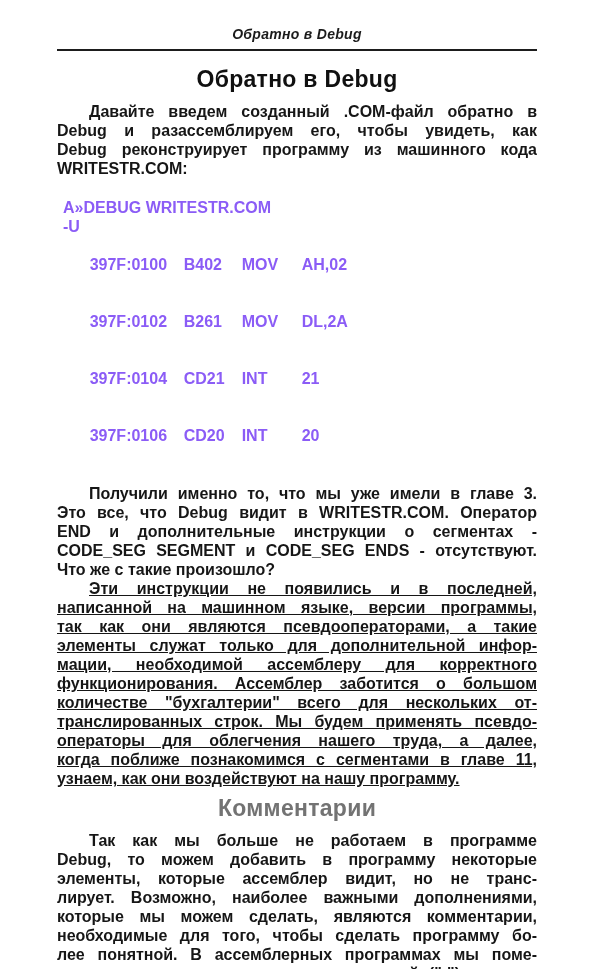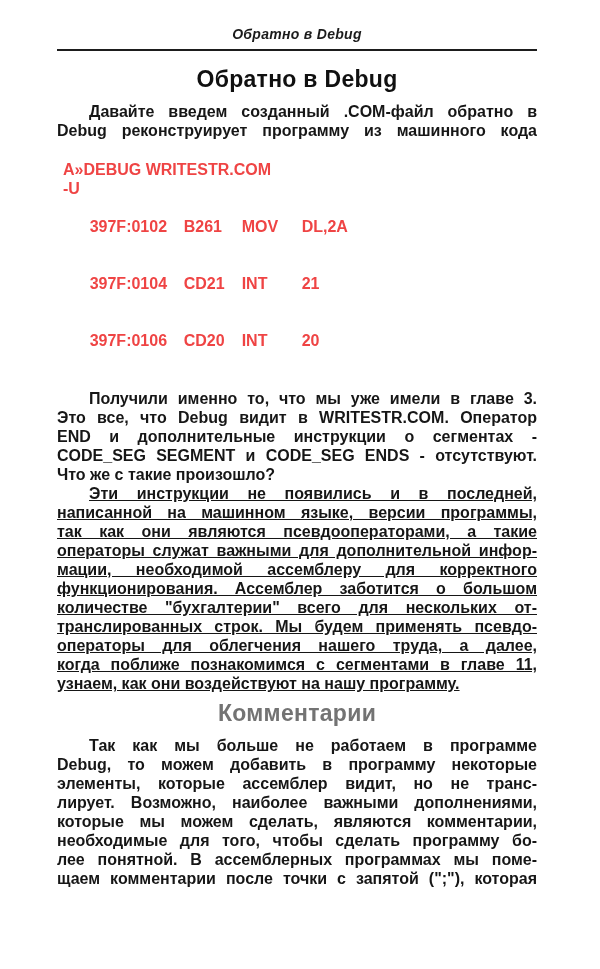--- a/index.html
+++ b/index.html
@@ -68,48 +68,53 @@
     text-align-last: left;
     white-space: normal;
   }
   .tline-first { text-indent: 32px; }
   .listing {
     margin-top: 20px;
     padding-left: 6px;
     font-size: 16px;
     font-weight: 600;
     line-height: 19px;
-    color: #ef4444;
+    color: #8b5cf6;
   }
   .listing-row { white-space: pre; }
   .col-addr  { display: inline-block; width: 94px;  }
   .col-bytes { display: inline-block; width: 58px;  }
   .col-mnem  { display: inline-block; width: 60px;  }
   .col-oper  { display: inline-block; }
   .para-gap { margin-top: 20px; }
 </style>
 </head>
 <body>
 
 <div class="page">
 
   <div class="running-head">Обратно в Debug</div>
   <div class="head-rule"></div>
 
   <div class="chapter-title">Обратно в Debug</div>
 
   <div class="para">
       <div class="tline tline-first">Давайте введем созданный .COM-файл обратно в</div>
+      <div class="tline">Debug и разассемблируем его, чтобы увидеть, как</div>
       <div class="tline">Debug реконструирует программу из машинного кода</div>
+      <div class="tline tline-last">WRITESTR.COM:</div>
     </div>
 
   <div class="listing">
     <div class="listing-row">A»DEBUG WRITESTR.COM</div>
     <div class="listing-row">-U</div>
 
+    <div class="listing-row">
+      <span class="col-addr">397F:0100</span><span class="col-bytes">B402</span><span class="col-mnem">MOV</span><span class="col-oper">AH,02</span>
+    </div>
     <div class="listing-row">
       <span class="col-addr">397F:0102</span><span class="col-bytes">B261</span><span class="col-mnem">MOV</span><span class="col-oper">DL,2A</span>
     </div>
     <div class="listing-row">
       <span class="col-addr">397F:0104</span><span class="col-bytes">CD21</span><span class="col-mnem">INT</span><span class="col-oper">21</span>
     </div>
     <div class="listing-row">
       <span class="col-addr">397F:0106</span><span class="col-bytes">CD20</span><span class="col-mnem">INT</span><span class="col-oper">20</span>
     </div>
   </div>
@@ -119,21 +124,21 @@
       <div class="tline">Это все, что Debug видит в WRITESTR.COM. Оператор</div>
       <div class="tline">END и дополнительные инструкции о сегментах -</div>
       <div class="tline">CODE_SEG SEGMENT и CODE_SEG ENDS - отсутствуют.</div>
       <div class="tline tline-last">Что же с такие произошло?</div>
     </div>
 
   <div class="para flush">
       <div class="tline tline-first">Эти инструкции не появились и в последней,</div>
       <div class="tline">написанной на машинном языке, версии программы,</div>
       <div class="tline">так как они являются псевдооператорами, а такие</div>
-      <div class="tline">операторы служат важными для дополнительной инфор-</div>
+      <div class="tline">элементы служат только для дополнительной инфор-</div>
       <div class="tline">мации, необходимой ассемблеру для корректного</div>
       <div class="tline">функционирования. Ассемблер заботится о большом</div>
       <div class="tline">количестве "бухгалтерии" всего для нескольких от-</div>
       <div class="tline">транслированных строк. Мы будем применять псевдо-</div>
       <div class="tline">операторы для облегчения нашего труда, а далее,</div>
       <div class="tline">когда поближе познакомимся с сегментами в главе 11,</div>
       <div class="tline tline-last">узнаем, как они воздействуют на нашу программу.</div>
     </div>
 
   <div class="section-title">Комментарии</div>

